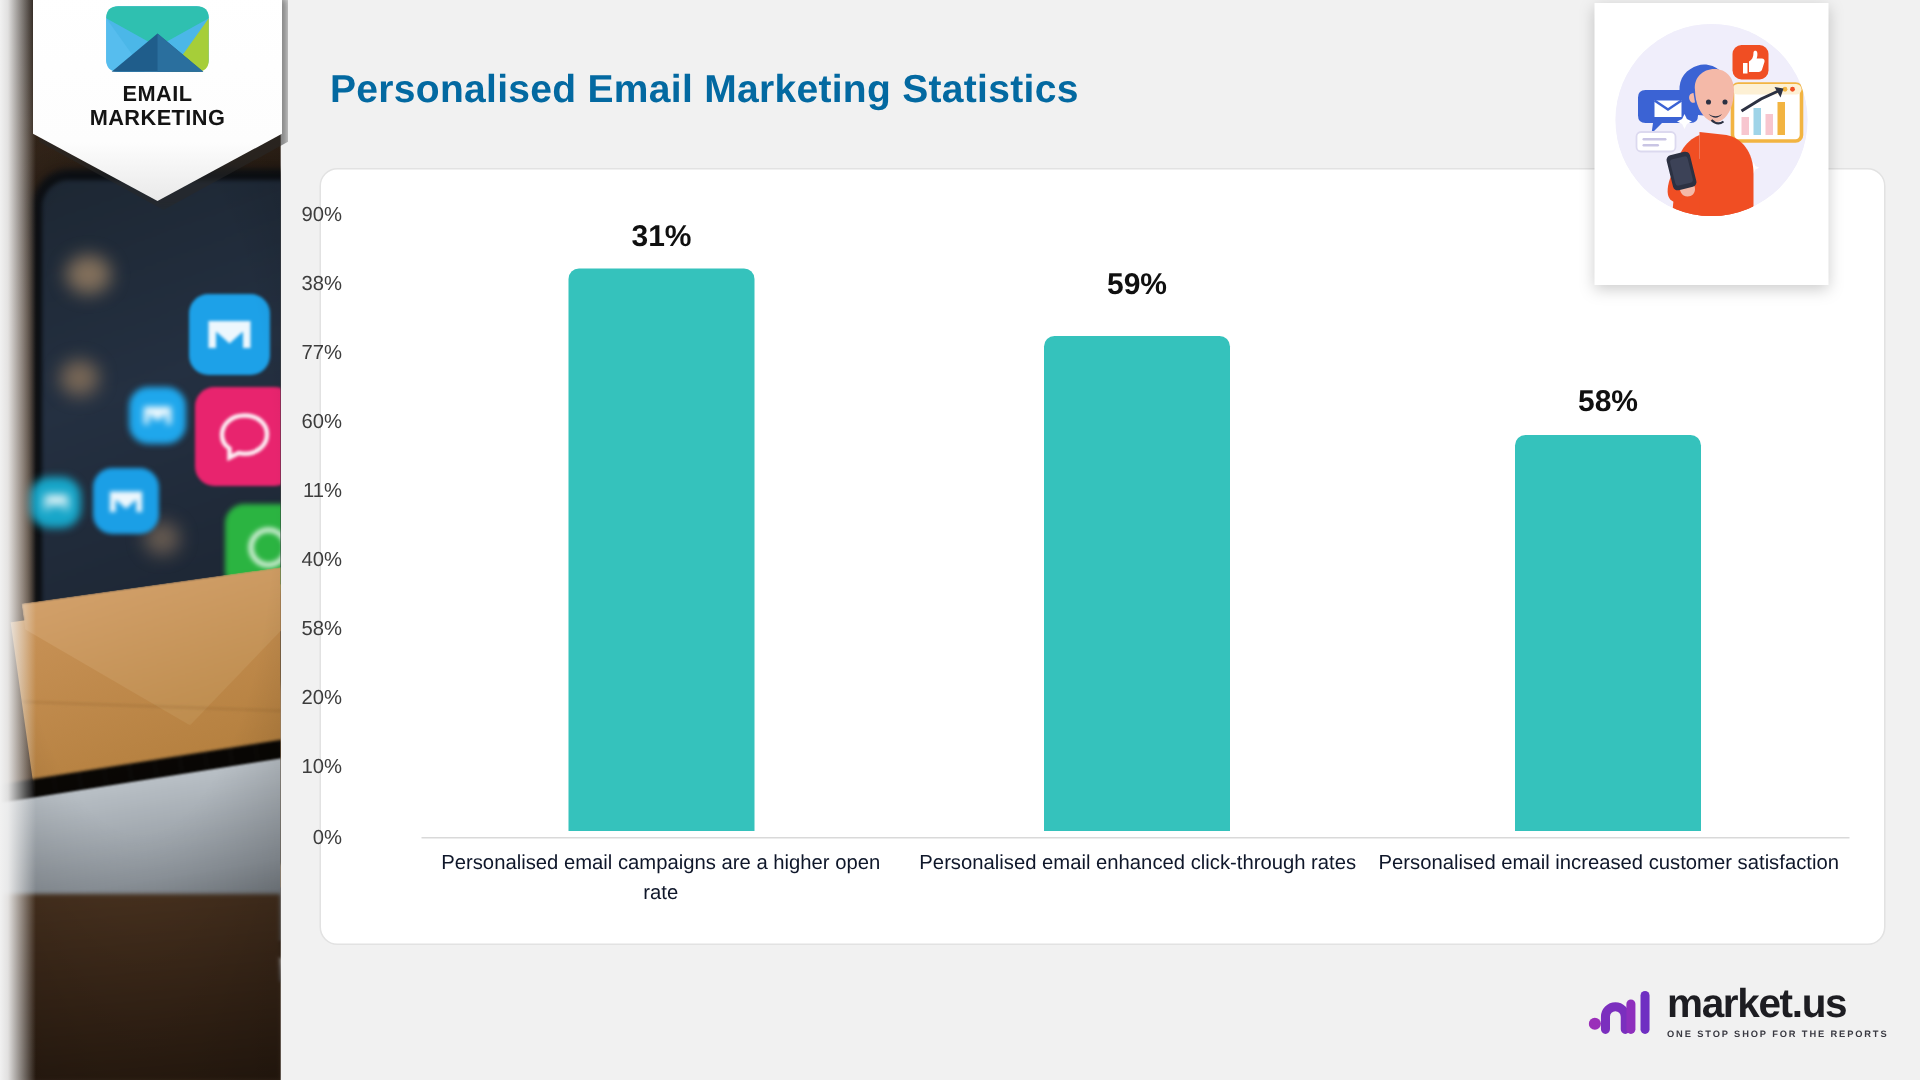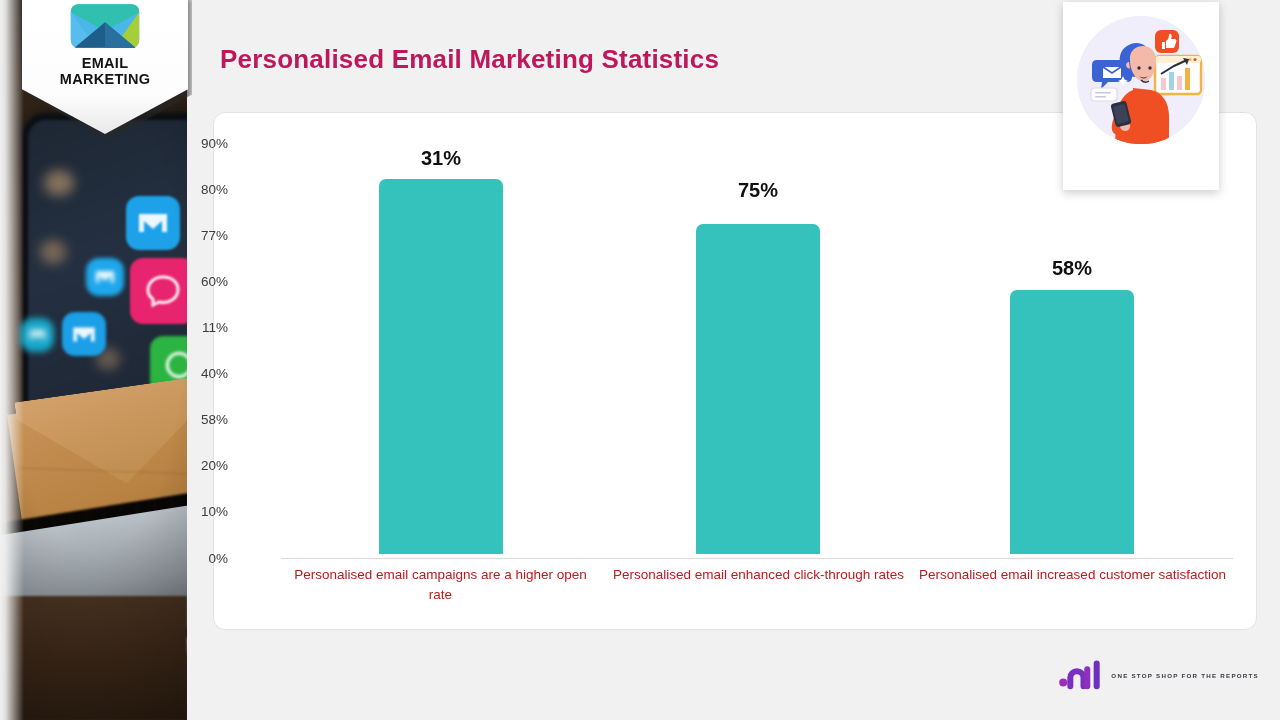--- a/index.html
+++ b/index.html
@@ -185,21 +185,21 @@
     color: #141414;
   }
 
   
   #page-title {
     position: absolute;
     left: 220px; top: 44px;
     font-size: 26px;
     font-weight: bold;
     letter-spacing: .2px;
-    color: #be185d;
+    color: #0369a1;
   }
 
   
   #chart-card {
     position: absolute;
     left: 213px; top: 112px;
     width: 1044px; height: 518px;
     background: #ffffff;
     border: 1px solid #e2e2e2;
     border-radius: 12px;
@@ -237,21 +237,21 @@
     font-size: 20px;
     font-weight: bold;
     color: #101010;
   }
   .cat-label {
     position: absolute;
     top: 452px;
     text-align: center;
     font-size: 13.5px;
     line-height: 1.5;
-    color: #b91c1c;
+    color: #0f172a;
   }
 
   
   #pin-badge {
     position: absolute;
     left: 1063px; top: 2px;
     width: 156px; height: 188px;
     z-index: 7;
     filter: drop-shadow(0 3px 5px rgba(0,0,0,.2));
   }
@@ -368,38 +368,38 @@
     </div>
   </div>
 </div>
 
 <div id="page-title">Personalised Email Marketing Statistics</div>
 
 <div id="chart-card">
   <div id="plot-area">
 
     <div class="y-tick" style="top:30px">90%</div>
-    <div class="y-tick" style="top:76px">80%</div>
+    <div class="y-tick" style="top:76px">38%</div>
     <div class="y-tick" style="top:122px">77%</div>
     <div class="y-tick" style="top:168px">60%</div>
     <div class="y-tick" style="top:214px">11%</div>
     <div class="y-tick" style="top:260px">40%</div>
     <div class="y-tick" style="top:306px">58%</div>
     <div class="y-tick" style="top:352px">20%</div>
     <div class="y-tick" style="top:398px">10%</div>
     <div class="y-tick" style="top:445px">0%</div>
 
     <div class="axis-line"></div>
 
     <div class="bar" style="left:165px; width:124px; height:375px;"></div>
     <div class="bar" style="left:482px; width:124px; height:330px;"></div>
     <div class="bar" style="left:796px; width:124px; height:264px;"></div>
 
     <div class="bar-value" style="left:165px; width:124px; top:34px;">31%</div>
-    <div class="bar-value" style="left:482px; width:124px; top:66px;">75%</div>
+    <div class="bar-value" style="left:482px; width:124px; top:66px;">59%</div>
     <div class="bar-value" style="left:796px; width:124px; top:144px;">58%</div>
 
     <div class="cat-label" style="left:79px;  width:295px;">Personalised email campaigns are a higher open rate</div>
     <div class="cat-label" style="left:700px; width:317px;">Personalised email increased customer satisfaction</div>
     <div class="cat-label" style="left:397px; width:295px;">Personalised email enhanced click-through rates</div>
   </div>
 </div>
 
 <div id="pin-badge">
   <svg class="pin-shape" viewBox="0 0 156 188" aria-hidden="true">
@@ -464,15 +464,18 @@
 </div>
 
 <div id="brand-logo">
   <svg width="46" height="34" viewBox="0 0 46 34" aria-hidden="true">
     <circle cx="4.5" cy="26" r="4.3" fill="#9a2fb9"></circle>
     <path d="M12 30 v-9 a7 7 0 0 1 14 0 v9" fill="none" stroke="#7b2fbe" stroke-width="6.4" stroke-linecap="round"></path>
     <path d="M30 30 V12" stroke="#8e2fbd" stroke-width="6.4" stroke-linecap="round"></path>
     <path d="M40 30 V6" stroke="#6f2fc2" stroke-width="6.4" stroke-linecap="round"></path>
   </svg>
   <div class="logo-wordmark">
+    <div class="logo-name">
+      <span>market</span><span class="dot-us">.us</span>
+    </div>
     <div class="logo-tag">ONE STOP SHOP FOR THE REPORTS</div>
   </div>
 </div>
 
 </body></html>

